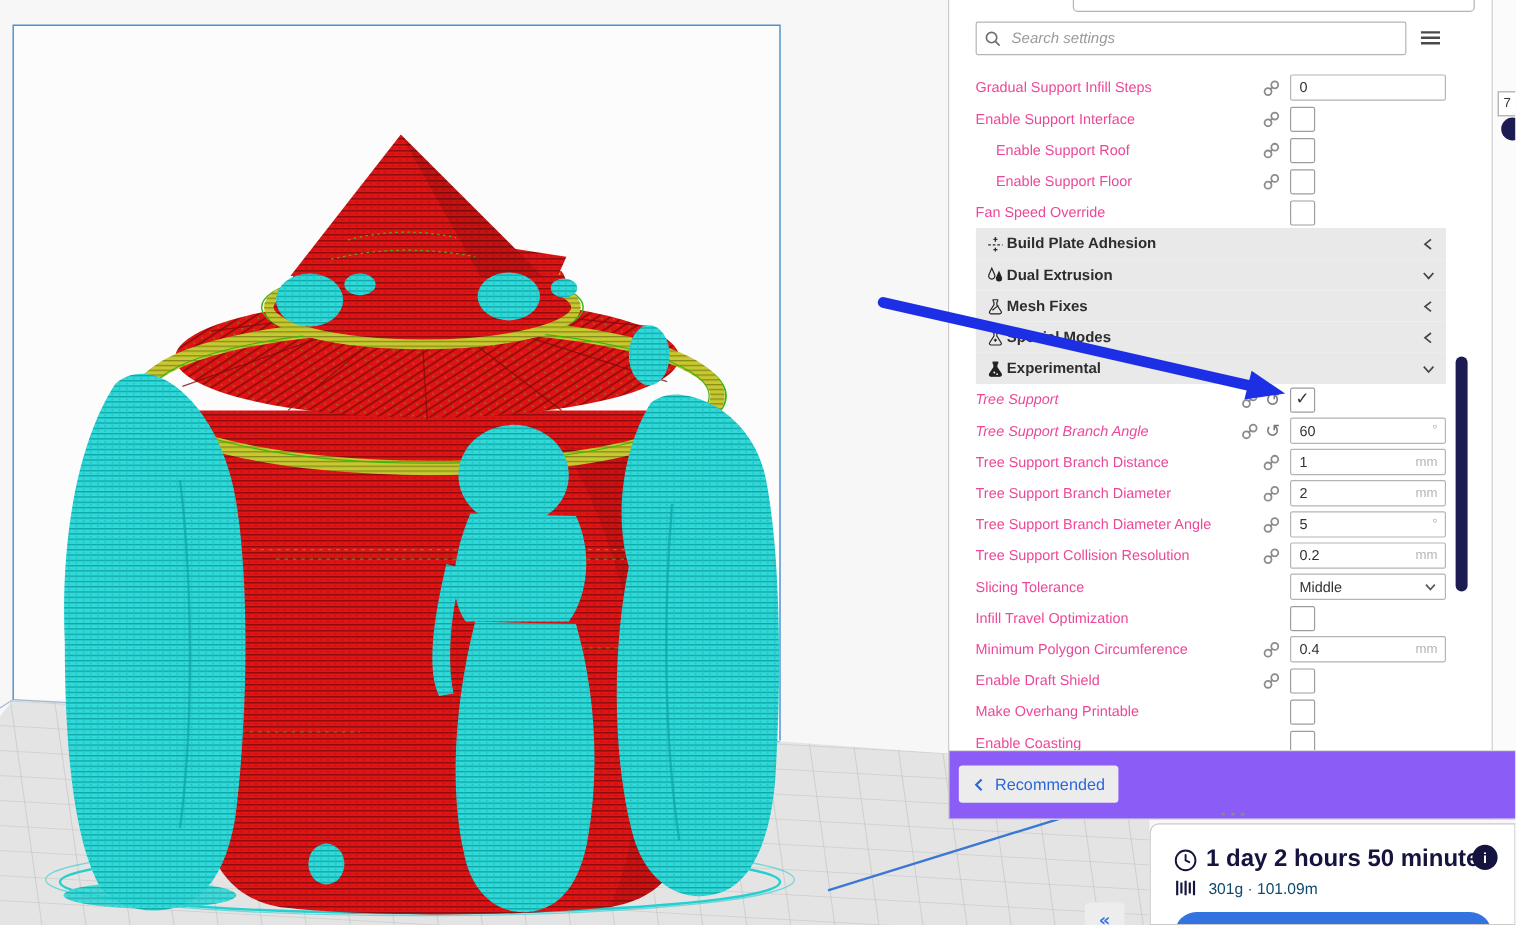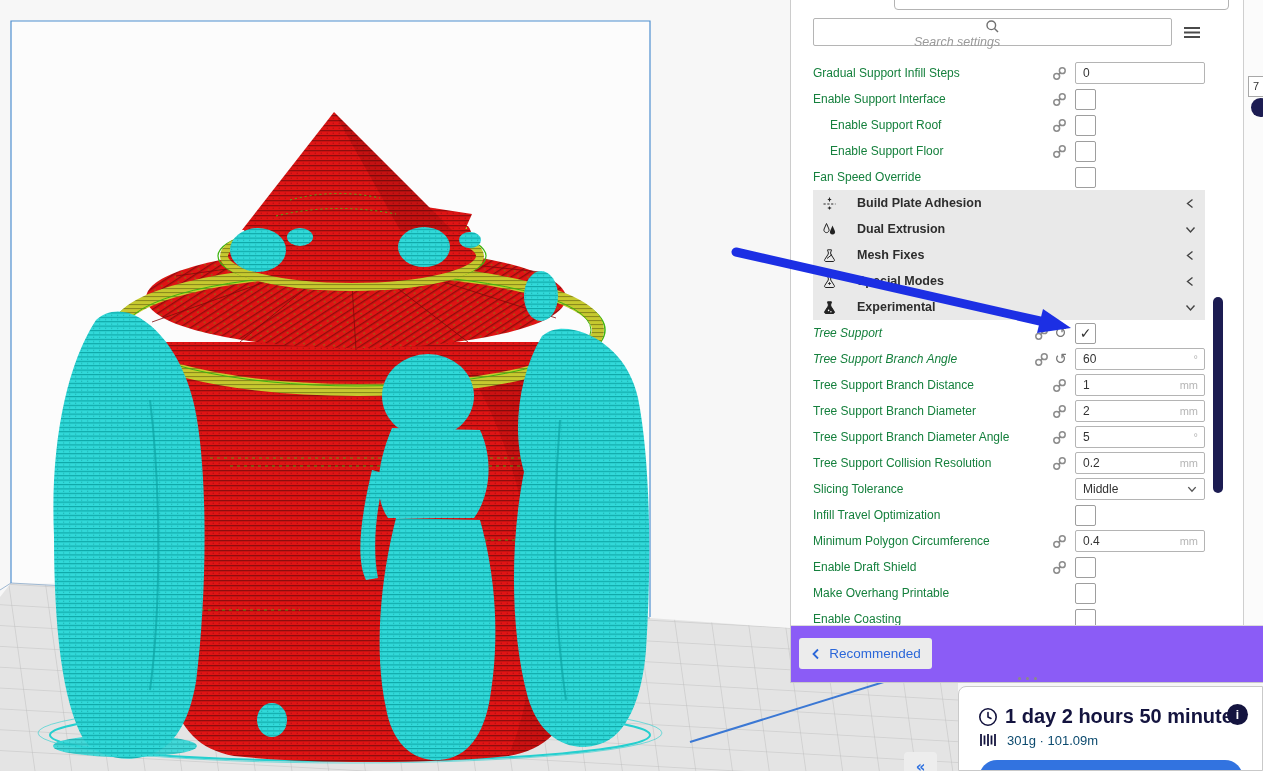--- a/index.html
+++ b/index.html
@@ -9,47 +9,47 @@
 
   
   .panel{position:absolute;left:790px;top:0;width:473px;height:683px;background:#fff;
          border-left:1px solid #ccc;border-bottom:1px solid #c9c9c9;box-sizing:border-box;
          overflow:hidden;z-index:10;}
   .strip{position:absolute;left:452px;top:0;width:21px;height:683px;background:#fbfbfb;
          border-left:1px solid #cfcfcf;}
   .top-partial{position:absolute;left:103px;top:-15px;width:335px;height:25px;
          border:1px solid #b3b3b3;border-radius:4px;background:#fff;box-sizing:border-box;}
   .searchbox{position:absolute;left:22px;top:18px;width:359px;height:28px;border:1px solid #b5b5b5;
-         border-radius:2px;background:#fff;display:flex;align-items:center;box-sizing:border-box;padding:0 6px;flex-direction:column;}
+         border-radius:2px;background:#fff;display:flex;align-items:center;box-sizing:border-box;padding:0 6px;}
   .searchbox input{flex:1;border:none;outline:none;background:transparent;font-style:italic;
          font-size:12.5px;color:#555;margin-left:6px;font-family:"Liberation Sans",sans-serif;}
   .searchbox input::placeholder{color:#9a9a9a;font-style:italic;}
   .hamburger{position:absolute;left:393px;top:25px;width:16px;height:13px;cursor:pointer;}
 
   .rows{position:absolute;left:22px;top:60px;width:392px;height:565px;overflow:hidden;}
   .row{height:26px;display:flex;align-items:center;box-sizing:border-box;}
-  .s-label{flex:1;font-size:12px;color:#15803d;white-space:nowrap;overflow:hidden;}
+  .s-label{flex:1;font-size:12px;color:#ec4899;white-space:nowrap;overflow:hidden;}
   .ind .s-label{padding-left:17px;}
   .it .s-label{font-style:italic;}
   .icons{width:60px;display:flex;justify-content:flex-end;align-items:center;gap:5px;
          padding-right:8px;box-sizing:border-box;}
   .ic{display:flex;}
   .undo{font-family:"DejaVu Sans",sans-serif;font-size:15px;color:#777;line-height:15px;cursor:pointer;}
   .ctrl{width:130px;display:flex;}
   .field{width:130px;height:22px;border:1px solid #b4b4b4;border-radius:2px;background:#fff;
          display:flex;align-items:center;box-sizing:border-box;font-size:12px;color:#333;}
   .field .val{flex:1;padding-left:7px;}
   .field .unit{color:#b5b5b5;font-size:11px;padding-right:6px;}
   .ddchev{padding-right:6px;display:flex;}
   .cb{width:21px;height:21px;border:1px solid #9e9e9e;border-radius:2px;background:#fff;
       display:flex;align-items:center;justify-content:center;box-sizing:border-box;cursor:pointer;}
   .chk{font-family:"DejaVu Sans",sans-serif;font-size:14px;color:#333;line-height:14px;}
   .cat{background:#e9e9e9;padding:0 8px 0 6px;cursor:pointer;}
   .cat-icon{width:20px;display:flex;justify-content:center;}
-  .cat-label{flex:1;font-size:12.5px;font-weight:bold;color:#2d2d2d;margin-left:18px;}
+  .cat-label{flex:1;font-size:12.5px;font-weight:bold;color:#2d2d2d;margin-left:0;}
   .chev{display:flex;}
 
   .footer{position:absolute;left:0;top:625px;width:473px;height:58px;border-top:1px solid #dcdcdc;
           background:#8b5cf6;box-sizing:border-box;}
   .rec-btn{position:absolute;left:8px;top:12px;width:133px;height:31px;background:#ececec;
           border-radius:3px;display:flex;align-items:center;justify-content:center;gap:7px;
           color:#2b67d9;font-size:13.5px;cursor:pointer;}
   .handle{position:absolute;left:213px;top:677px;width:46px;display:flex;gap:5px;justify-content:center;}
   .handle i{width:3px;height:3px;background:#8a8a8a;border-radius:50%;}
   .scrollbar{position:absolute;left:422px;top:297px;width:10px;height:196px;background:#1c1c52;

